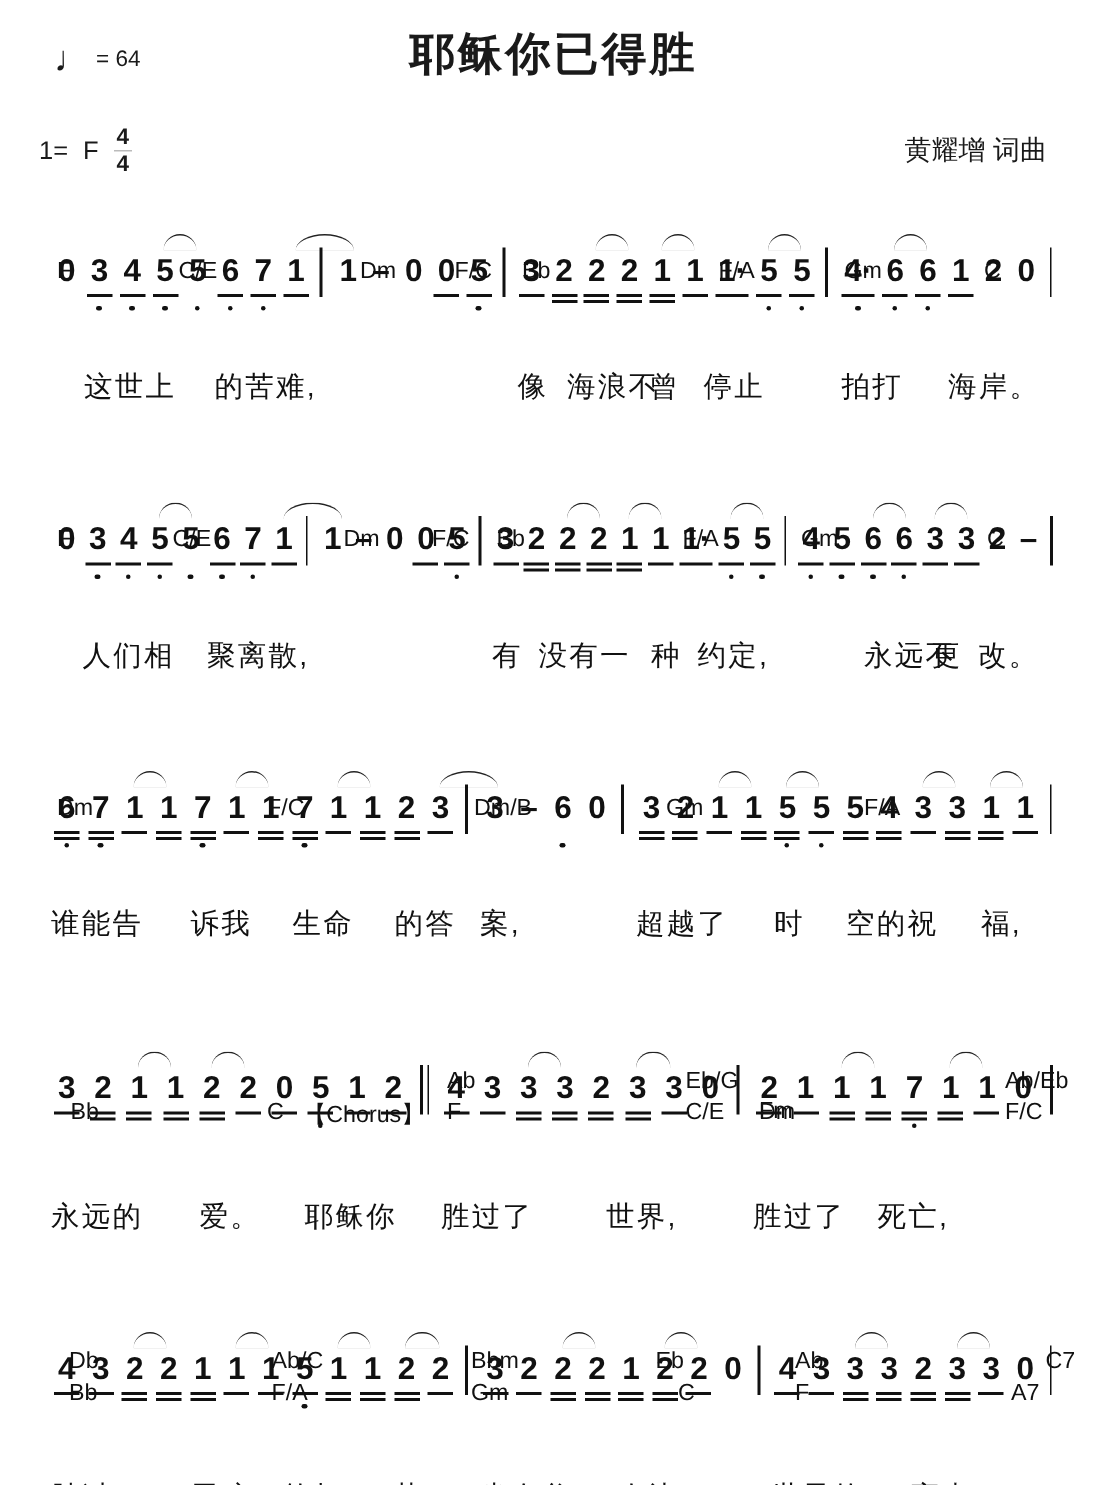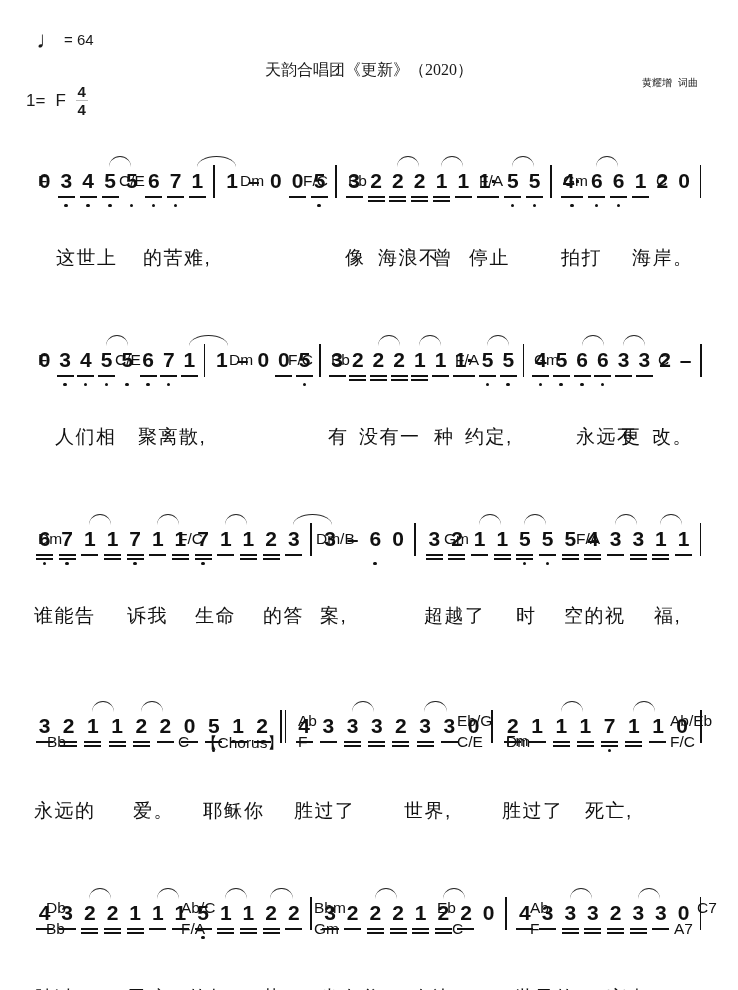--- a/index.html
+++ b/index.html
@@ -17,21 +17,21 @@
   }
   .subtitle {
     position:absolute; top:60px; left:0; right:0; text-align:center;
     font-size:16px; font-family:"Liberation Serif", serif;
   }
   .tempo { position:absolute; top:26px; left:36px; font-size:15px; }
   .tempo .qnote { font-size:24px; vertical-align:-3px; margin-right:4px; }
   .keysig { position:absolute; top:84px; left:26px; font-size:17px; display:flex; align-items:center; gap:10px; }
   .timesig { display:inline-flex; flex-direction:column; align-items:center; line-height:1; font-size:15px; font-weight:bold; }
   .timesig .tsline { width:12px; height:1px; background:#bbb; margin:1px 0; }
-  .credit { position:absolute; top:76px; right:40px; font-size:10px; font-family:Liberation Mono, monospace; }
+  .credit { position:absolute; top:88px; right:40px; font-size:18px; font-family:Liberation Sans, sans-serif; }
   
   .system { position:relative; height:145px; }
   .chord {
     position:absolute; font-size:15.5px; color:#111; white-space:nowrap;
     font-family:"Liberation Sans", sans-serif;
   }
   .system .chord.rowb { top:5px; }
   .system.two .chord.rowa { top:0px; }
   .system.two .chord.rowb { top:21px; }
   .notes {
@@ -60,21 +60,21 @@
     letter-spacing:1.5px; color:#111; font-family:"Liberation Sans", sans-serif;
   }
   .system.two .lyric { top:86px; }
 </style>
 </head>
 <body>
 
 <div class="page">
   <div class="hdr">
     <div class="tempo"><span class="qnote">♩</span><span>= 64</span></div>
-    <div class="subtitle">天韵合唱团《更新》（2020）</div>
+    <div class="title">耶稣你已得胜</div>
     <div class="keysig">
       <span>1=</span>
       <span>F</span>
       <span class="timesig">
         <span>4</span>
         <span class="tsline"></span>
         <span>4</span>
       </span>
     </div>
     <div class="credit">黄耀增 词曲</div>

